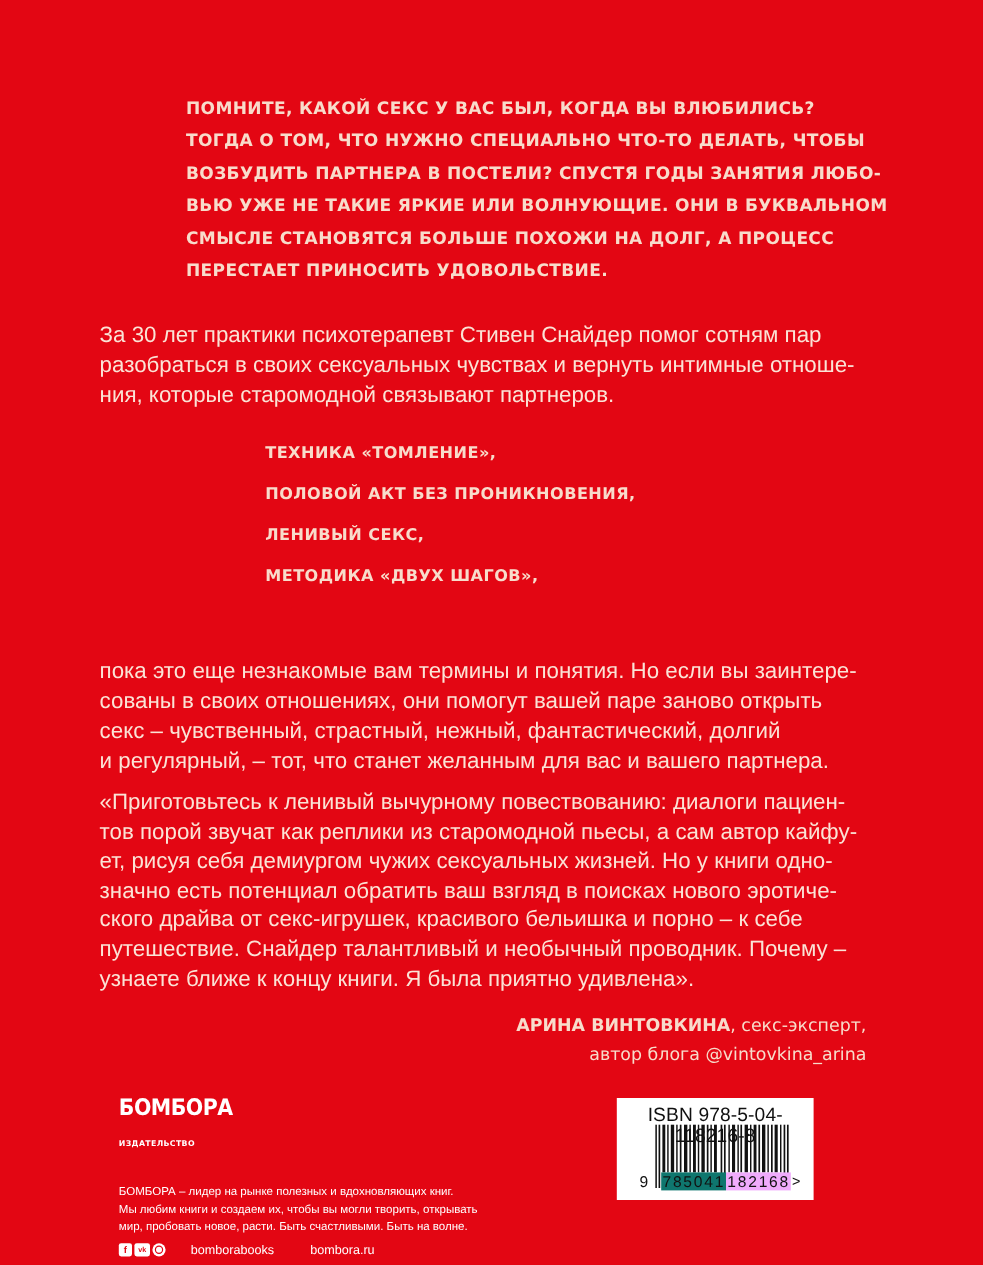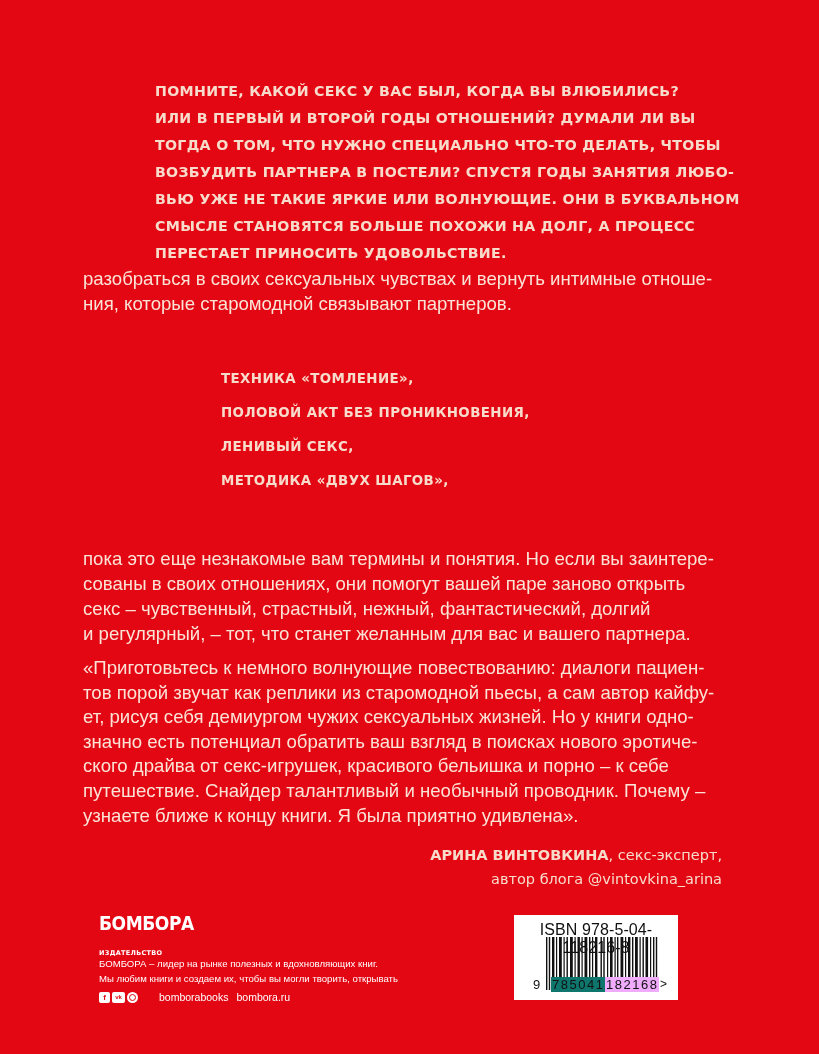--- a/index.html
+++ b/index.html
@@ -70,21 +70,21 @@
       transform-origin: left;
     }
     .logo-sub {
       font-family: "DejaVu Sans", sans-serif;
       font-weight: bold;
       font-size: 6.5px;
       letter-spacing: 0.3px;
       margin-top: 16px;
     }
     .pub-desc {
-      margin-top: 0;
+      margin-top: 30px;
       font-size: 9.6px;
       line-height: 14.5px;
       white-space: nowrap;
     }
     .social-row {
       display: flex; align-items: center; margin-top: 5px;
       font-size: 10.5px;
     }
     .soc {
       width: 11px; height: 11px; border-radius: 2px;
@@ -93,21 +93,21 @@
       display: inline-flex; align-items: center; justify-content: center;
       margin-right: 2px;
       font-family: "Liberation Sans", sans-serif;
     }
     .soc.vk { width: 13px; font-size: 6px; }
     .soc.ig { border-radius: 50%; width: 11px; }
     .soc.ig span {
       display: block; width: 5px; height: 5px; border: 1.3px solid #e30613; border-radius: 50%;
     }
     .handle { margin-left: 6px; padding-left: 13px; }
-    .site { margin-left: 8px; }
+    .site { margin-left: 30px; }
     .isbn-box {
       position: absolute; left: 514px; top: 915px;
       width: 164px; height: 85px;
       background: #ffffff;
       color: #111;
       font-family: "Liberation Sans", sans-serif;
     }
     .isbn-text {
       position: absolute; left: 0; right: 0; top: 6px;
       text-align: center; font-size: 16px; letter-spacing: 0.1px;
@@ -115,68 +115,69 @@
     .barcode {
       position: absolute; left: 32px; top: 22px; width: 120px; height: 53px;
     }
     .bc-first { position: absolute; left: 19px; top: 62px; font-size: 13px; }
   </style>
 </head>
 <body>
 
 <div class="caps-block">
   <div>Помните, какой секс у вас был, когда вы влюбились?</div>
-  <div>или в первый и второй годы отношений?  Думали ли вы</div>
   <div>тогда о том, что нужно специально что-то делать, чтобы</div>
   <div>возбудить партнера в постели? Спустя годы занятия любо-</div>
   <div>вью уже не такие яркие или волнующие. Они в буквальном</div>
   <div>смысле становятся больше похожи на долг, а процесс</div>
   <div>перестает приносить удовольствие.</div>
 </div>
 
 <div class="body-text" id="intro">
+  <div>За 30 лет практики психотерапевт Стивен Снайдер помог сотням пар</div>
   <div>разобраться в своих сексуальных чувствах и вернуть интимные отноше-</div>
   <div>ния, которые старомодной связывают партнеров.</div>
 </div>
 
 <div class="terms-list">
   <div>Техника «томление»,</div>
   <div>половой акт без проникновения,</div>
   <div>ленивый секс,</div>
   <div>методика «двух шагов»,</div>
 </div>
 
 <div class="body-text" id="terms-para">
   <div>пока это еще незнакомые вам термины и понятия. Но если вы заинтере-</div>
   <div>сованы в своих отношениях, они помогут вашей паре заново открыть</div>
   <div>секс – чувственный, страстный, нежный, фантастический, долгий</div>
   <div>и регулярный, – тот, что станет желанным для вас и вашего партнера.</div>
 </div>
 
 <div class="body-text quote">
-  <div>«Приготовьтесь к немного волнующие повествованию: диалоги пациен-</div>
+  <div>«Приготовьтесь к ленивый вычурному повествованию: диалоги пациен-</div>
   <div>тов порой звучат как реплики из старомодной пьесы, а сам автор кайфу-</div>
   <div>ет, рисуя себя демиургом чужих сексуальных жизней. Но у книги одно-</div>
   <div>значно есть потенциал обратить ваш взгляд в поисках нового эротиче-</div>
   <div>ского драйва от секс-игрушек, красивого бельишка и порно – к себе</div>
   <div>путешествие. Снайдер талантливый и необычный проводник. Почему –</div>
   <div>узнаете ближе к концу книги. Я была приятно удивлена».</div>
 </div>
 
 <div class="attribution">
   <div><span class="name">АРИНА ВИНТОВКИНА</span><span>, секс-эксперт,</span></div>
   <div>автор блога @vintovkina_arina</div>
 </div>
 
 <div class="publisher">
   <div class="logo">БОМБОРА</div>
   <div class="logo-sub">ИЗДАТЕЛЬСТВО</div>
   <div class="pub-desc">
     <div>БОМБОРА – лидер на рынке полезных и вдохновляющих книг.</div>
     <div>Мы любим книги и создаем их, чтобы вы могли творить, открывать</div>
+    <div>мир, пробовать новое, расти. Быть счастливыми. Быть на волне.</div>
   </div>
   <div class="social-row">
     <span class="soc">f</span>
     <span class="soc vk">vk</span>
     <span class="soc ig">
         <span></span>
       </span>
     <span class="handle">bomborabooks</span>
     <span class="site">bombora.ru</span>
   </div>

